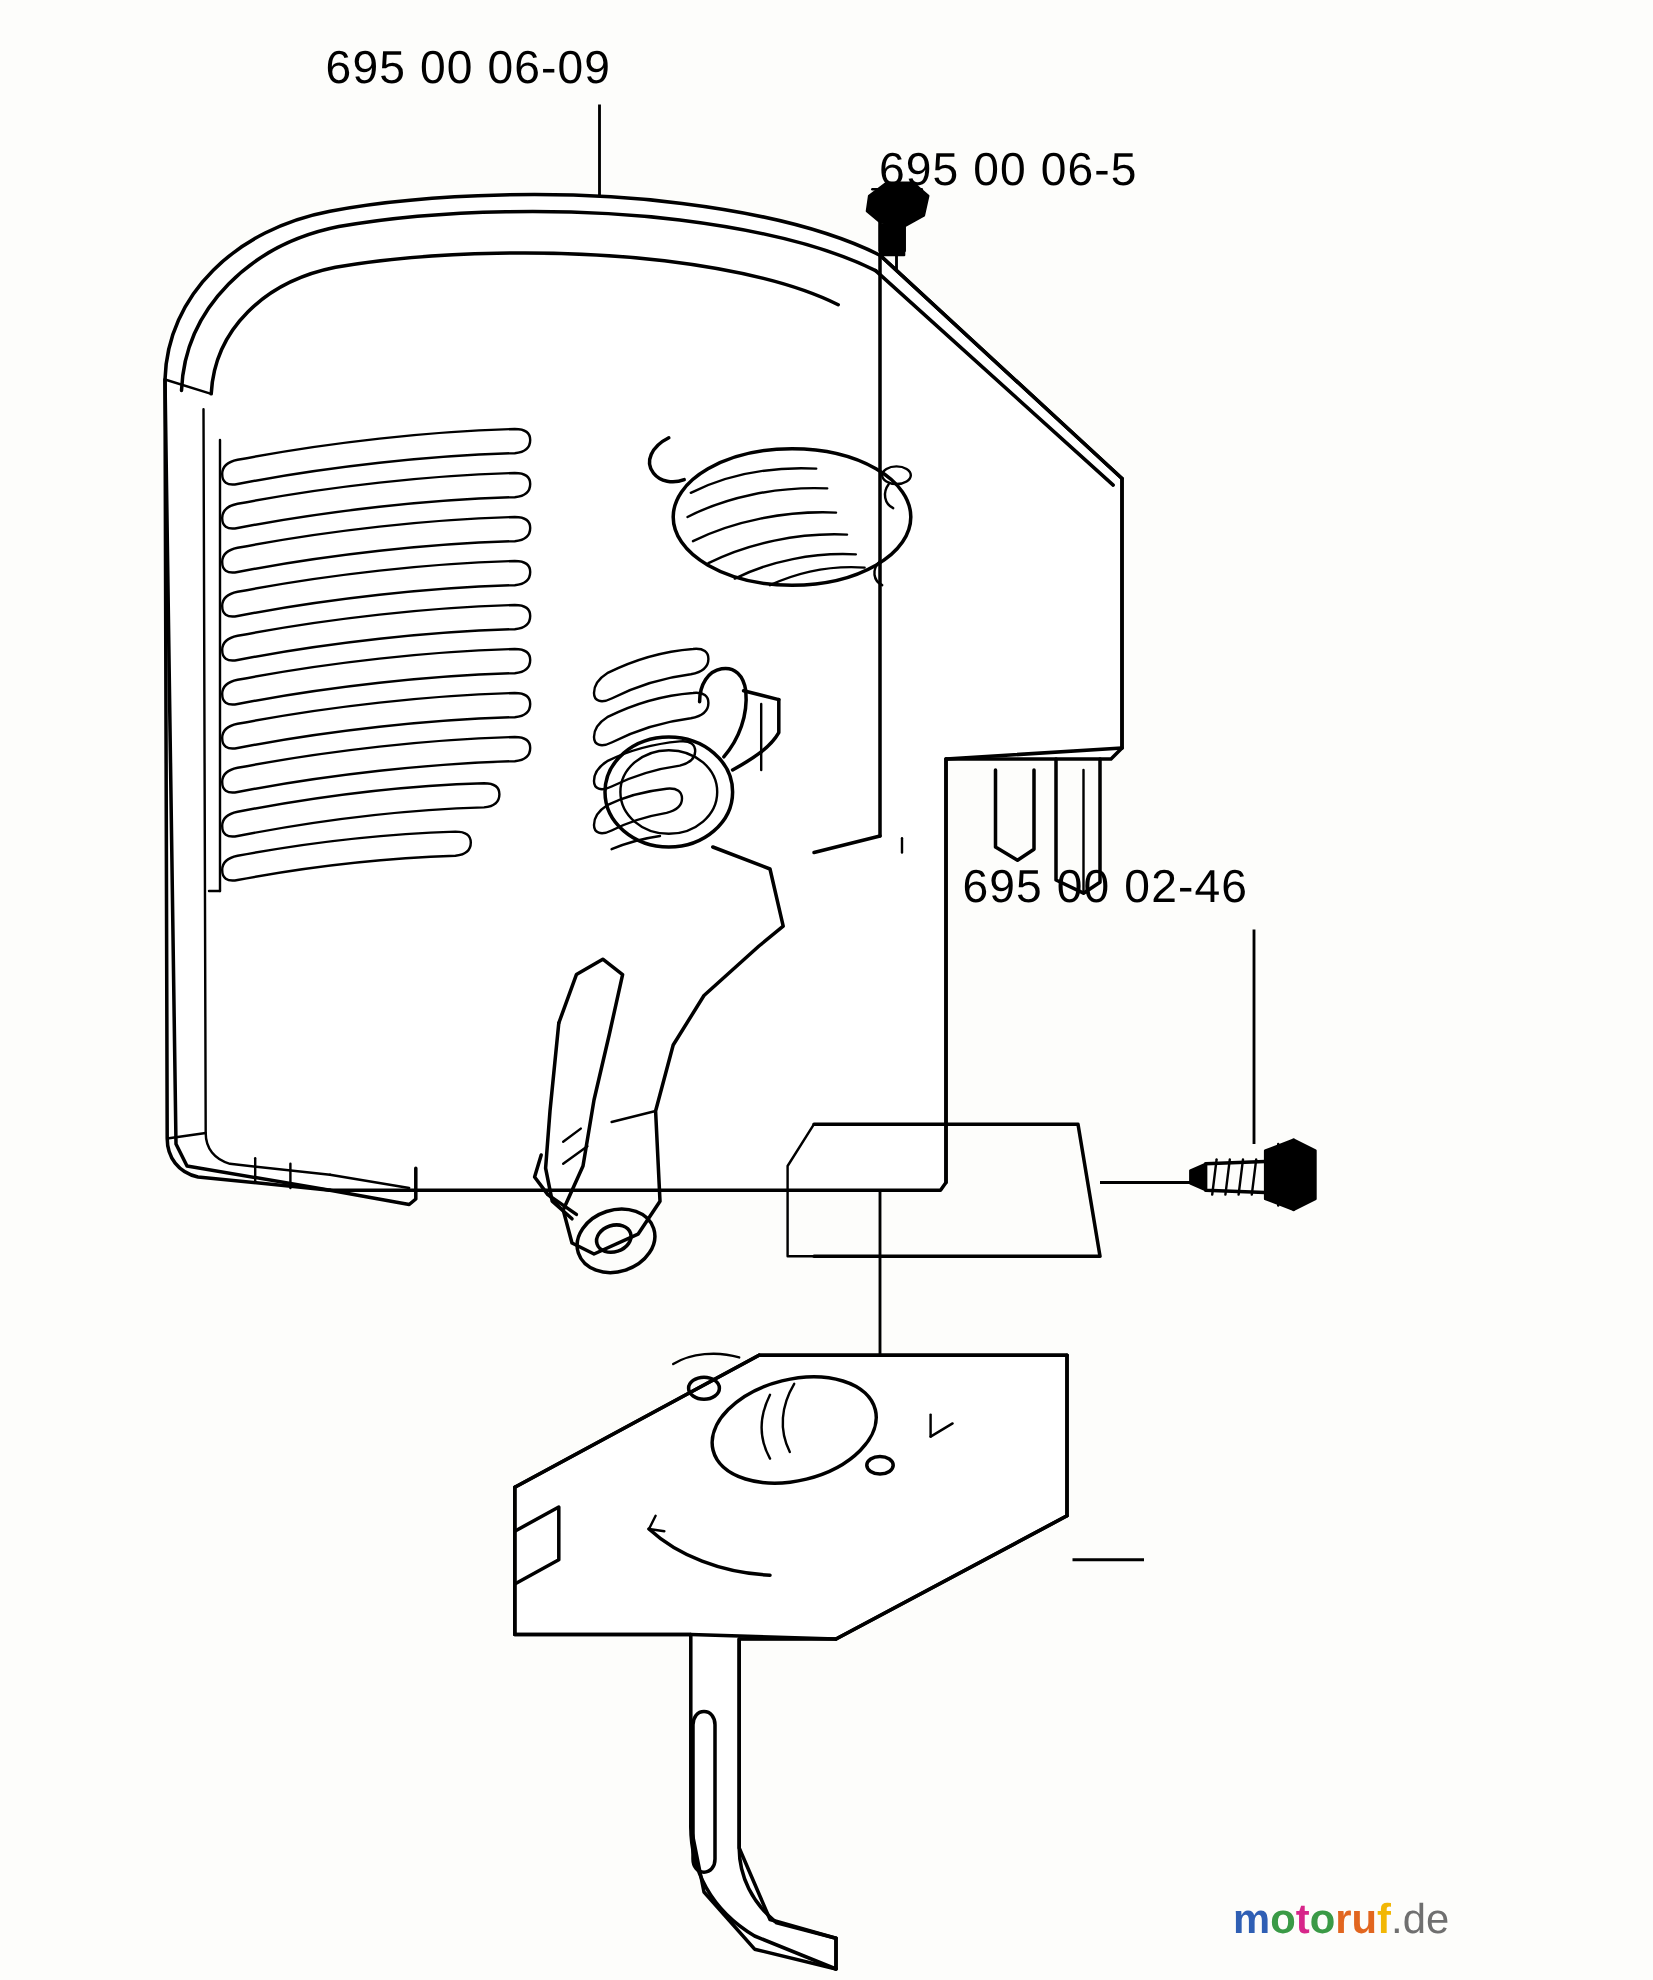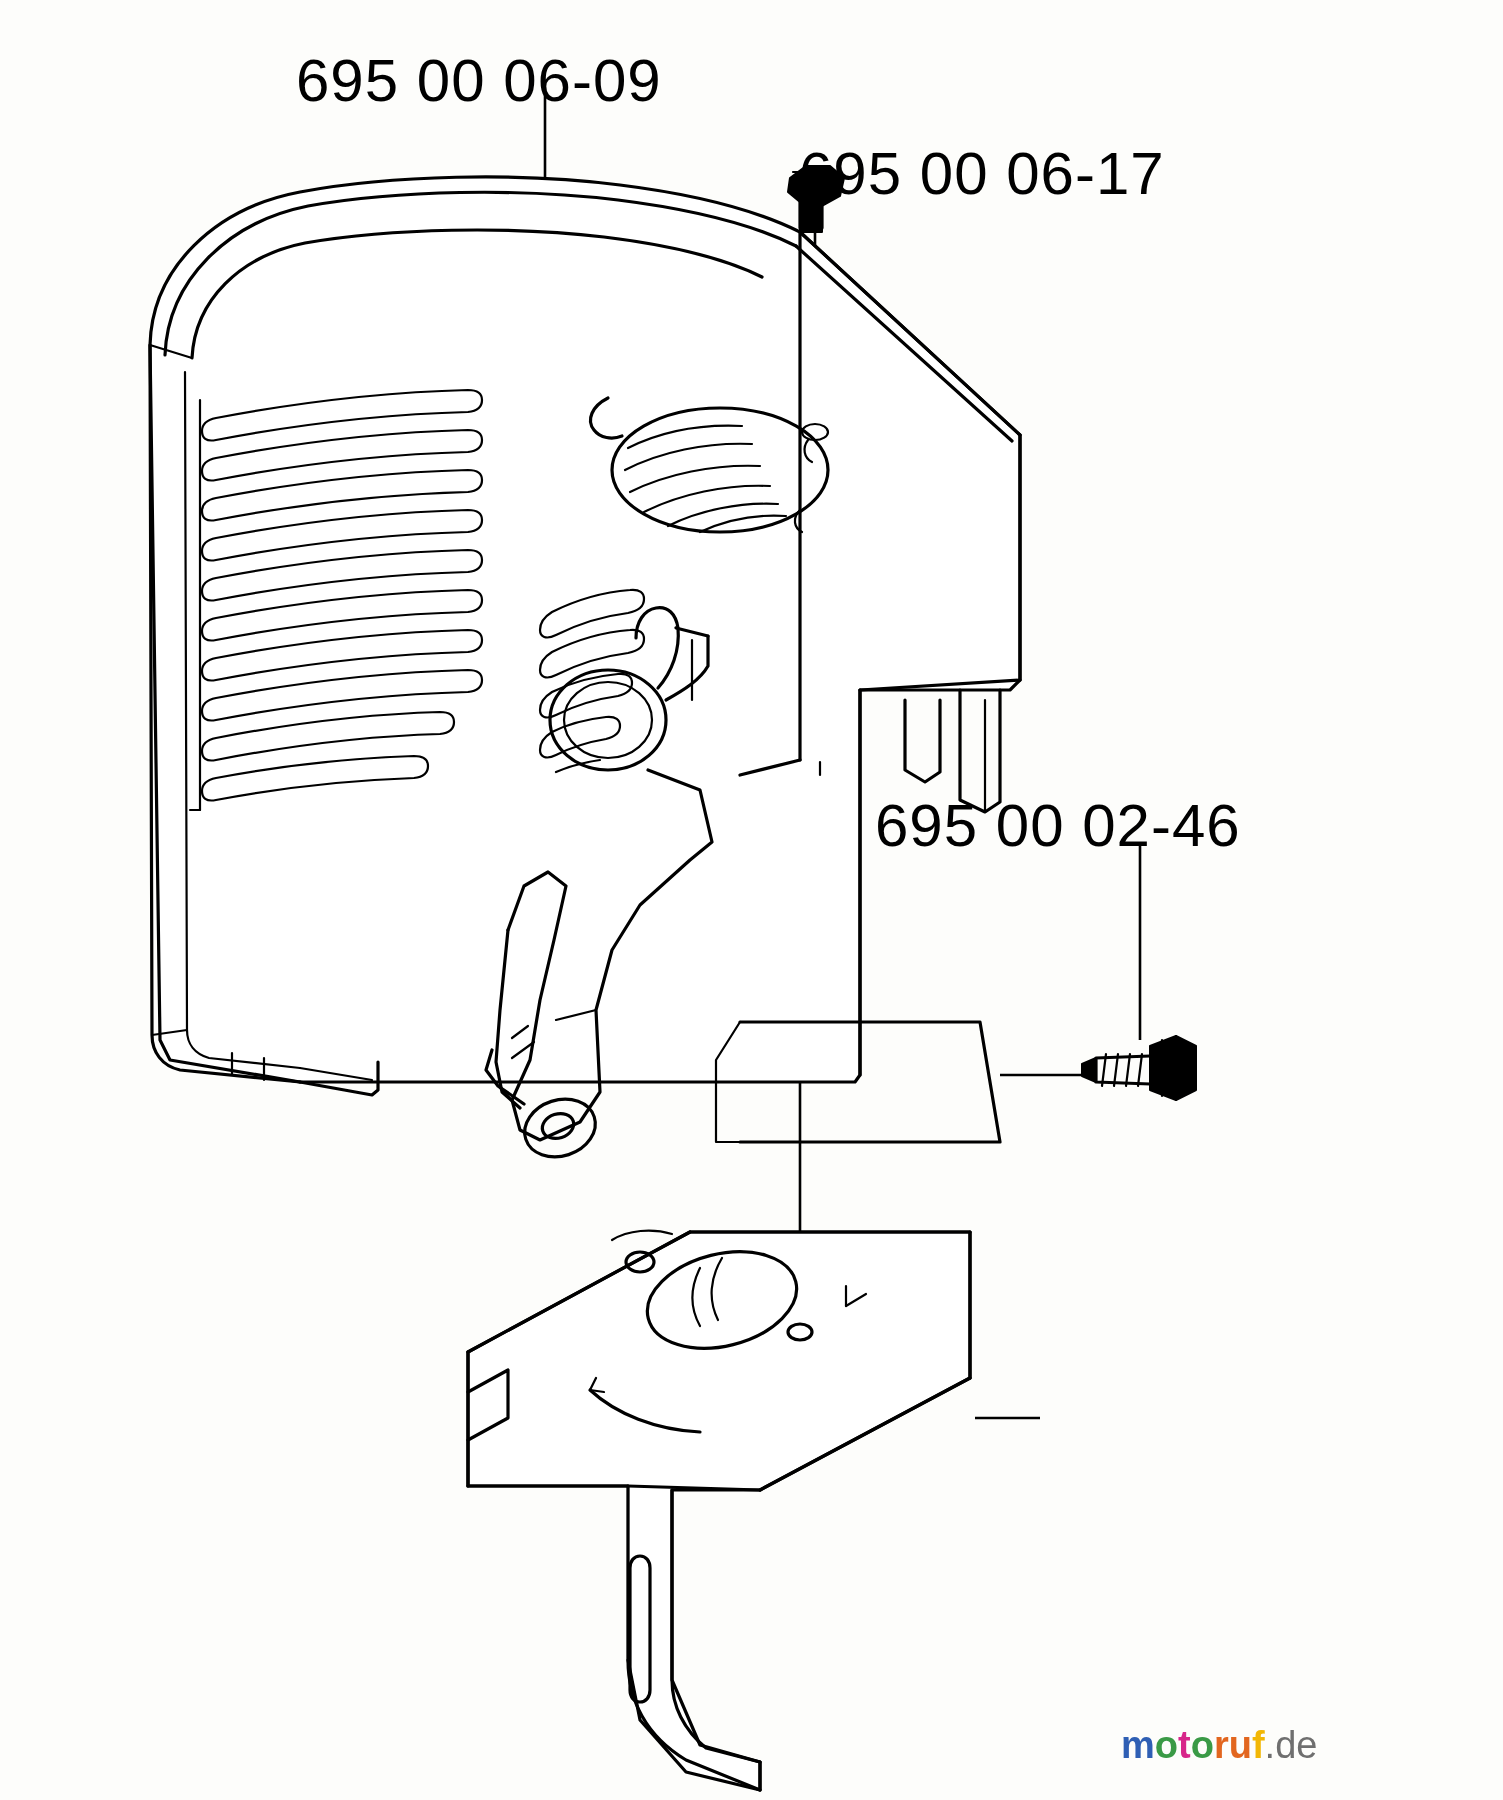--- a/index.html
+++ b/index.html
@@ -19,27 +19,26 @@
   }
   #diagram {
     position: absolute;
     inset: 0;
     width: 1503px;
     height: 1800px;
   }
   .part-label {
     position: absolute;
     font-family: "Liberation Sans", sans-serif;
-    font-size: 60px;
+    font-size: 42px;
     font-weight: 400;
     letter-spacing: 1px;
     color: #000000;
     white-space: nowrap;
     line-height: 1;
-    margin-top: 11px;
   }
   #label-cover      { left: 296px;  top: 40px;   }
   #label-nut        { left: 799px;  top: 133px;  }
   #label-screw      { left: 875px;  top: 785px;  }
   #label-bracket    { left: 913px;  top: 1205px; }
 
   #watermark {
     position: absolute;
     left: 1121px;
     top: 1726px;
@@ -318,21 +317,21 @@
       <path class="ln-thin" d="M590 1390 L604 1392"></path>
 
       <path class="ln-thin" d="M846 1306 L866 1294"></path>
       <path class="ln-thin" d="M846 1306 L846 1286"></path>
     </g>
 
   </svg>
 
   <div class="part-label" id="label-cover">695 00 06-09</div>
 
-  <div class="part-label" id="label-nut">695 00 06-17</div>
+  <div class="part-label" id="label-nut">695 00 06-5</div>
 
   <div class="part-label" id="label-screw">695 00 02-46</div>
 
 
   <div id="watermark">
     <span class="w-m">m</span><span class="w-o1">o</span><span class="w-t">t</span><span class="w-o2">o</span><span class="w-r">r</span><span class="w-u">u</span><span class="w-f">f</span><span class="w-dot">.</span><span class="w-de">de</span>
   </div>
 
 </div>
 

